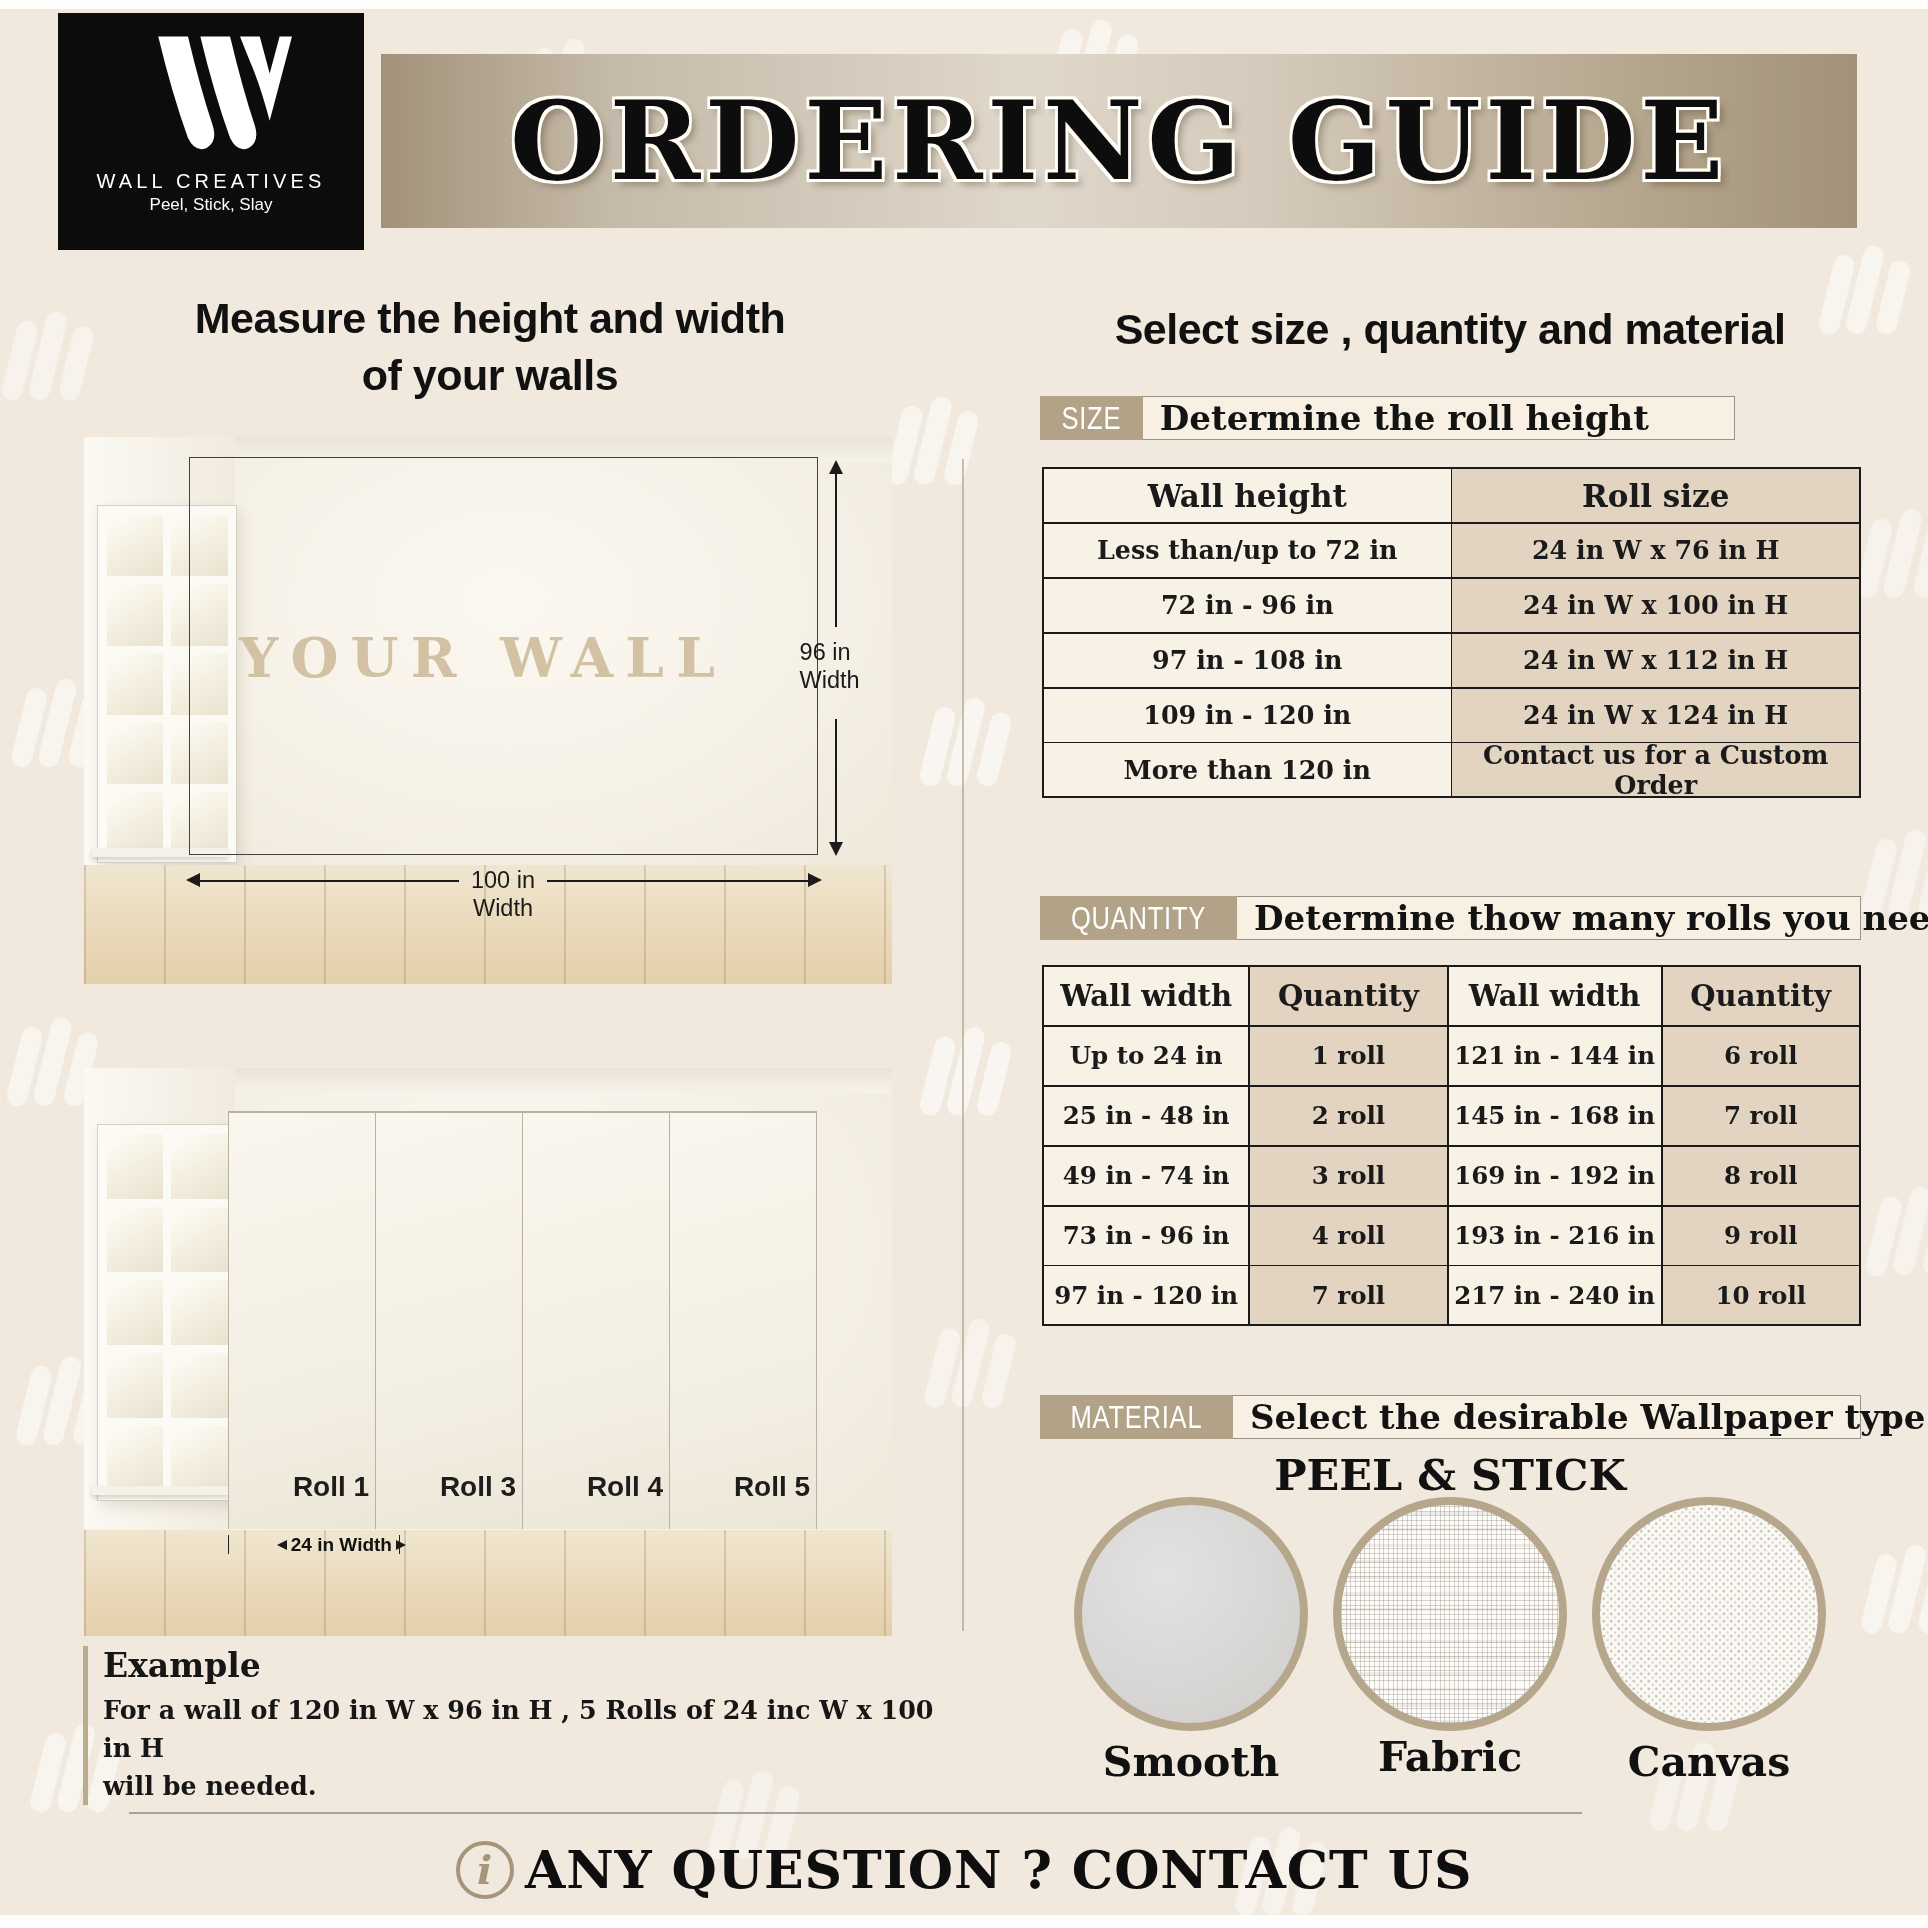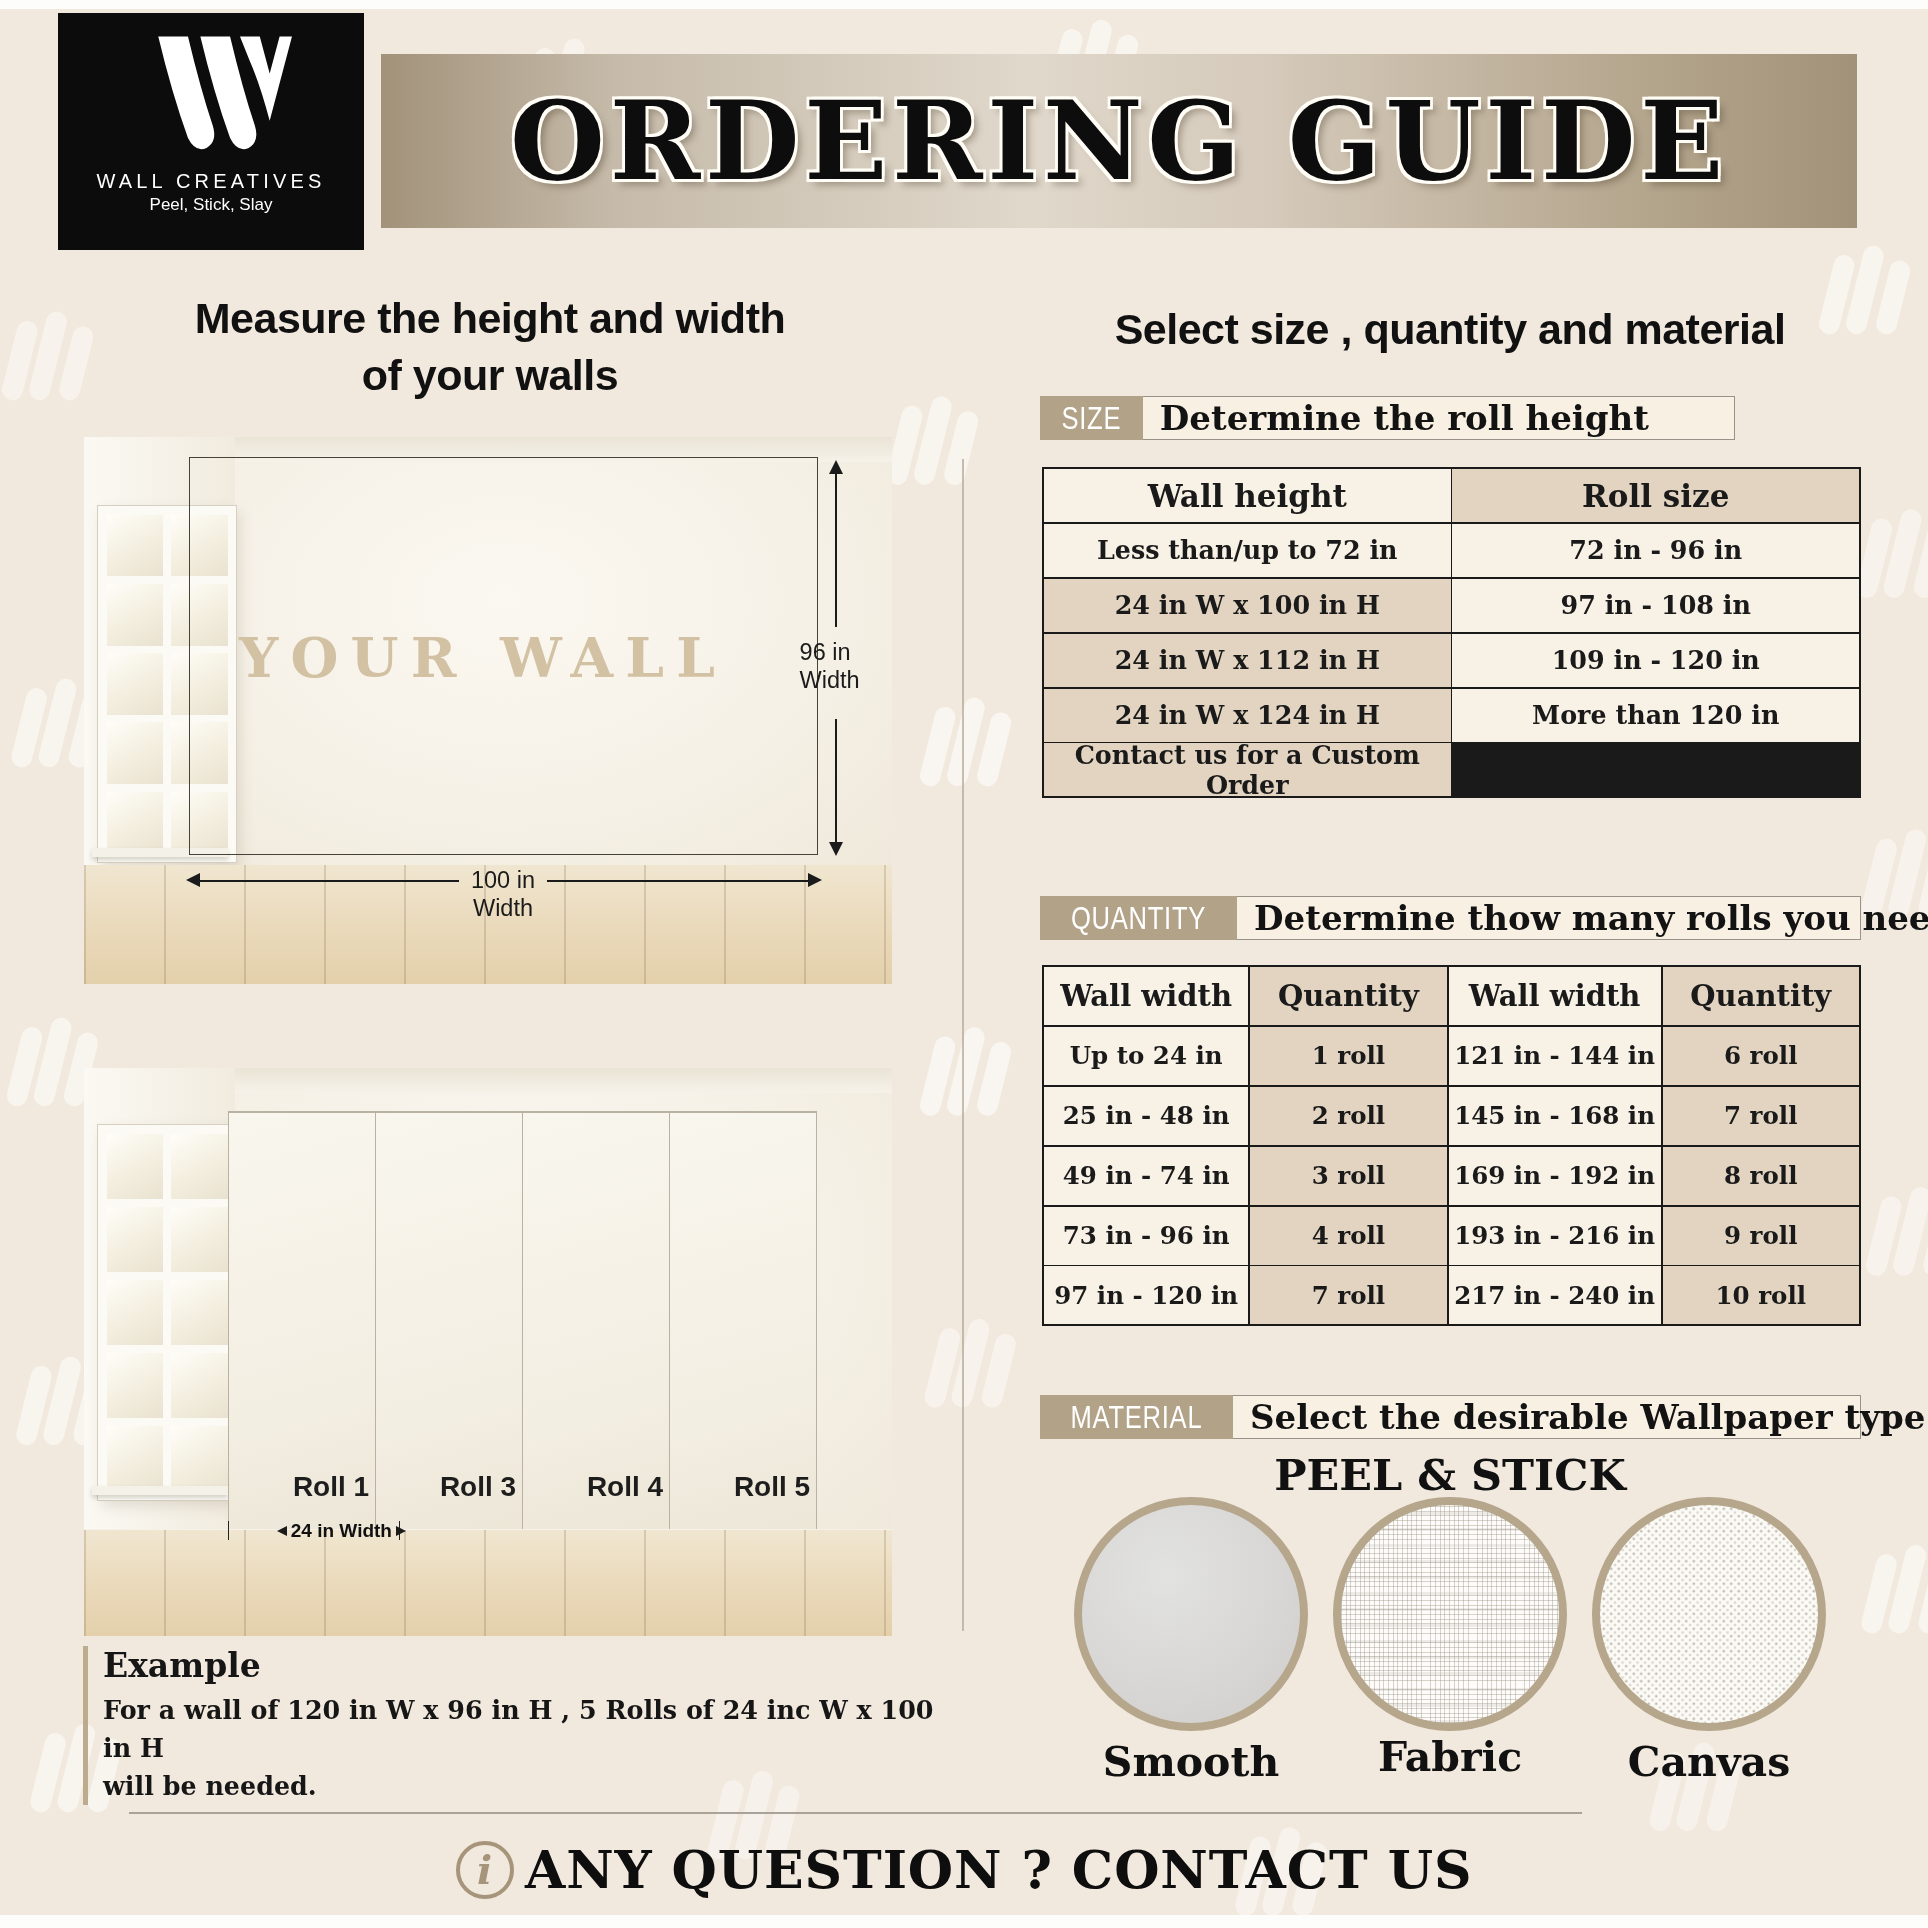--- a/index.html
+++ b/index.html
@@ -250,21 +250,21 @@
       <div class="panel">
         <div class="roll-label">Roll 3</div>
       </div>
       <div class="panel">
         <div class="roll-label">Roll 4</div>
       </div>
       <div class="panel">
         <div class="roll-label">Roll 5</div>
       </div>
     </div>
-    <div class="mini-dim" style="left:144px;top:453px;width:120px;padding-left:48px;">
+    <div class="mini-dim" style="left:144px;top:467px;width:120px;padding-left:48px;">
       <div class="tri tri-left" style="border-right-width:10.4px;border-top-width:5.6px;border-bottom-width:5.6px;"></div>
       <div class="mini-label">24 in Width</div>
       <div class="tri tri-right" style="border-left-width:10.4px;border-top-width:5.6px;border-bottom-width:5.6px;"></div>
     </div>
   </div>
 
   <div class="layer example">
     <div class="example-title">Example</div>
     <div class="example-line">For a wall of 120 in W x 96 in H , 5 Rolls of 24 inc W x 100 in H</div>
     <div class="example-line">will be needed.</div>
@@ -273,20 +273,21 @@
   <div class="section-bar layer" style="left:1040px;top:396px;width:695px;height:44px;">
     <div class="badge">
         <span class="badge-text">SIZE</span>
       </div>
     <div class="bar-title">Determine the roll height</div>
   </div>
   <div class="dtable size-table layer">
     <div class="cell head cream">Wall height</div>
     <div class="cell head tan">Roll size</div>
     <div class="cell cream">Less than/up to 72 in</div>
+    <div class="cell tan">24 in W x 76 in H</div>
     <div class="cell cream">72 in - 96 in</div>
     <div class="cell tan">24 in W x 100 in H</div>
     <div class="cell cream">97 in - 108 in</div>
     <div class="cell tan">24 in W x 112  in H</div>
     <div class="cell cream">109 in - 120 in</div>
     <div class="cell tan">24 in W x 124 in H</div>
     <div class="cell cream">More than 120 in</div>
     <div class="cell tan">Contact us for a Custom Order</div>
   </div>
 

